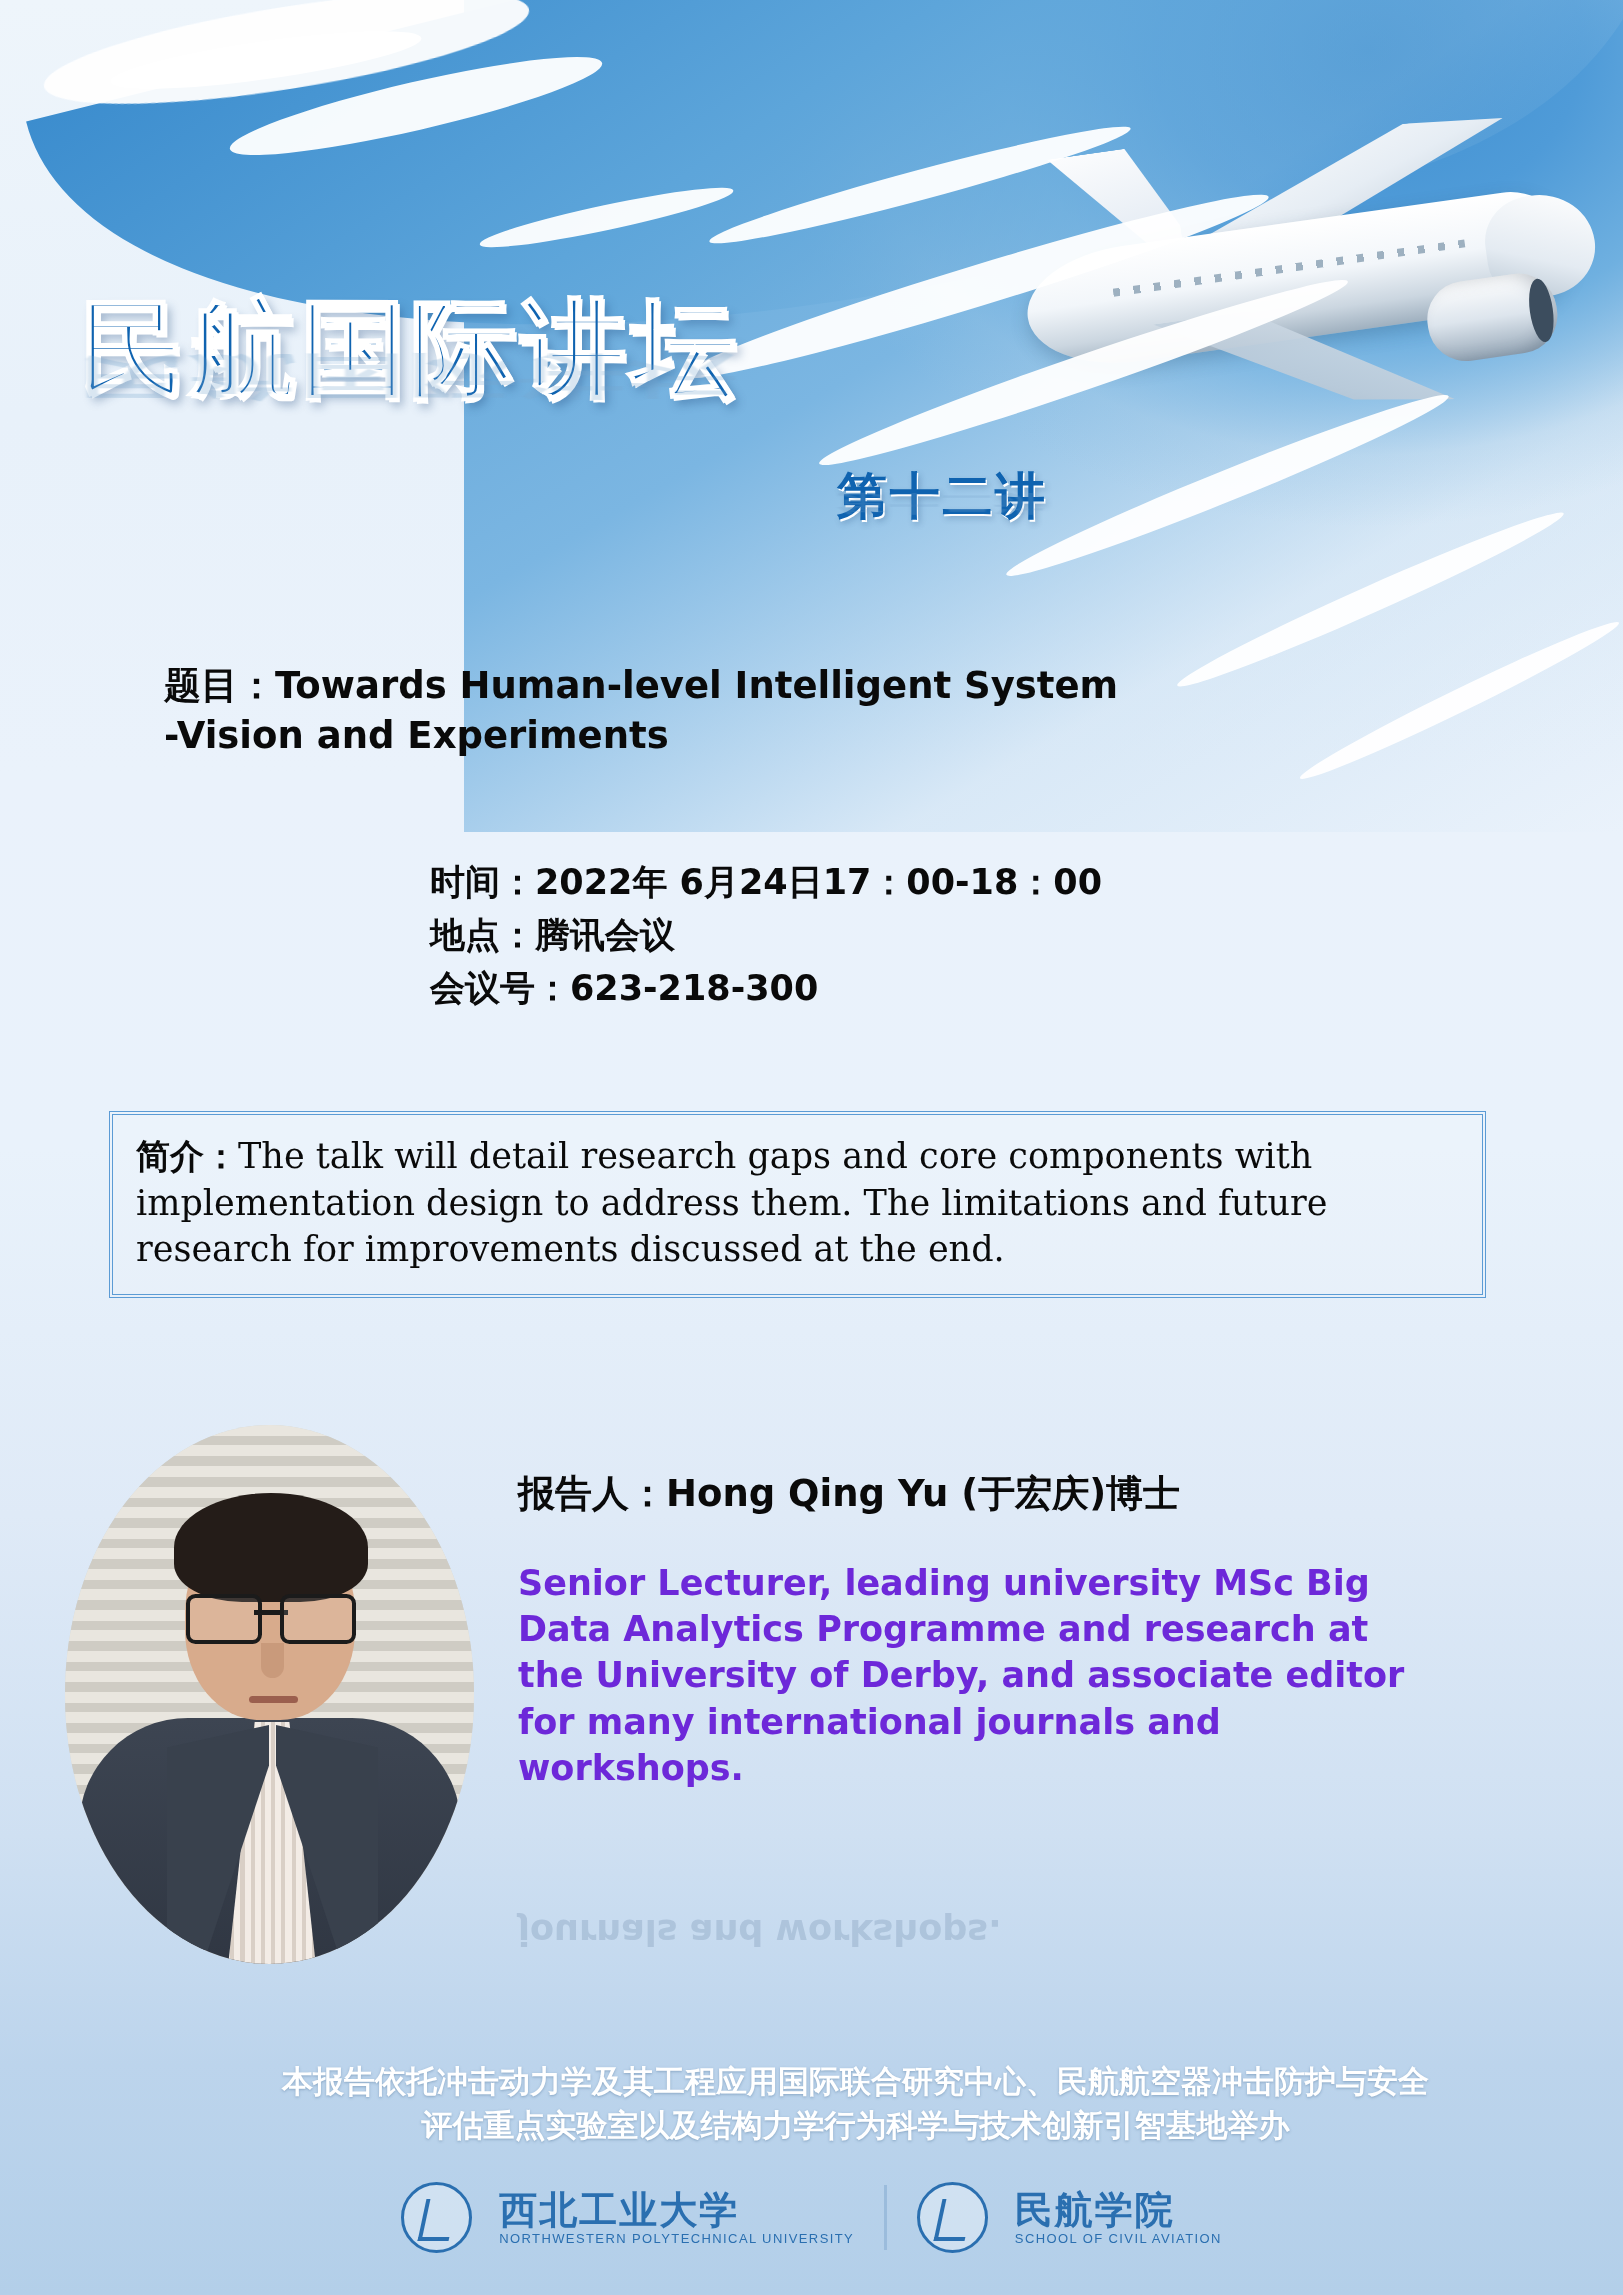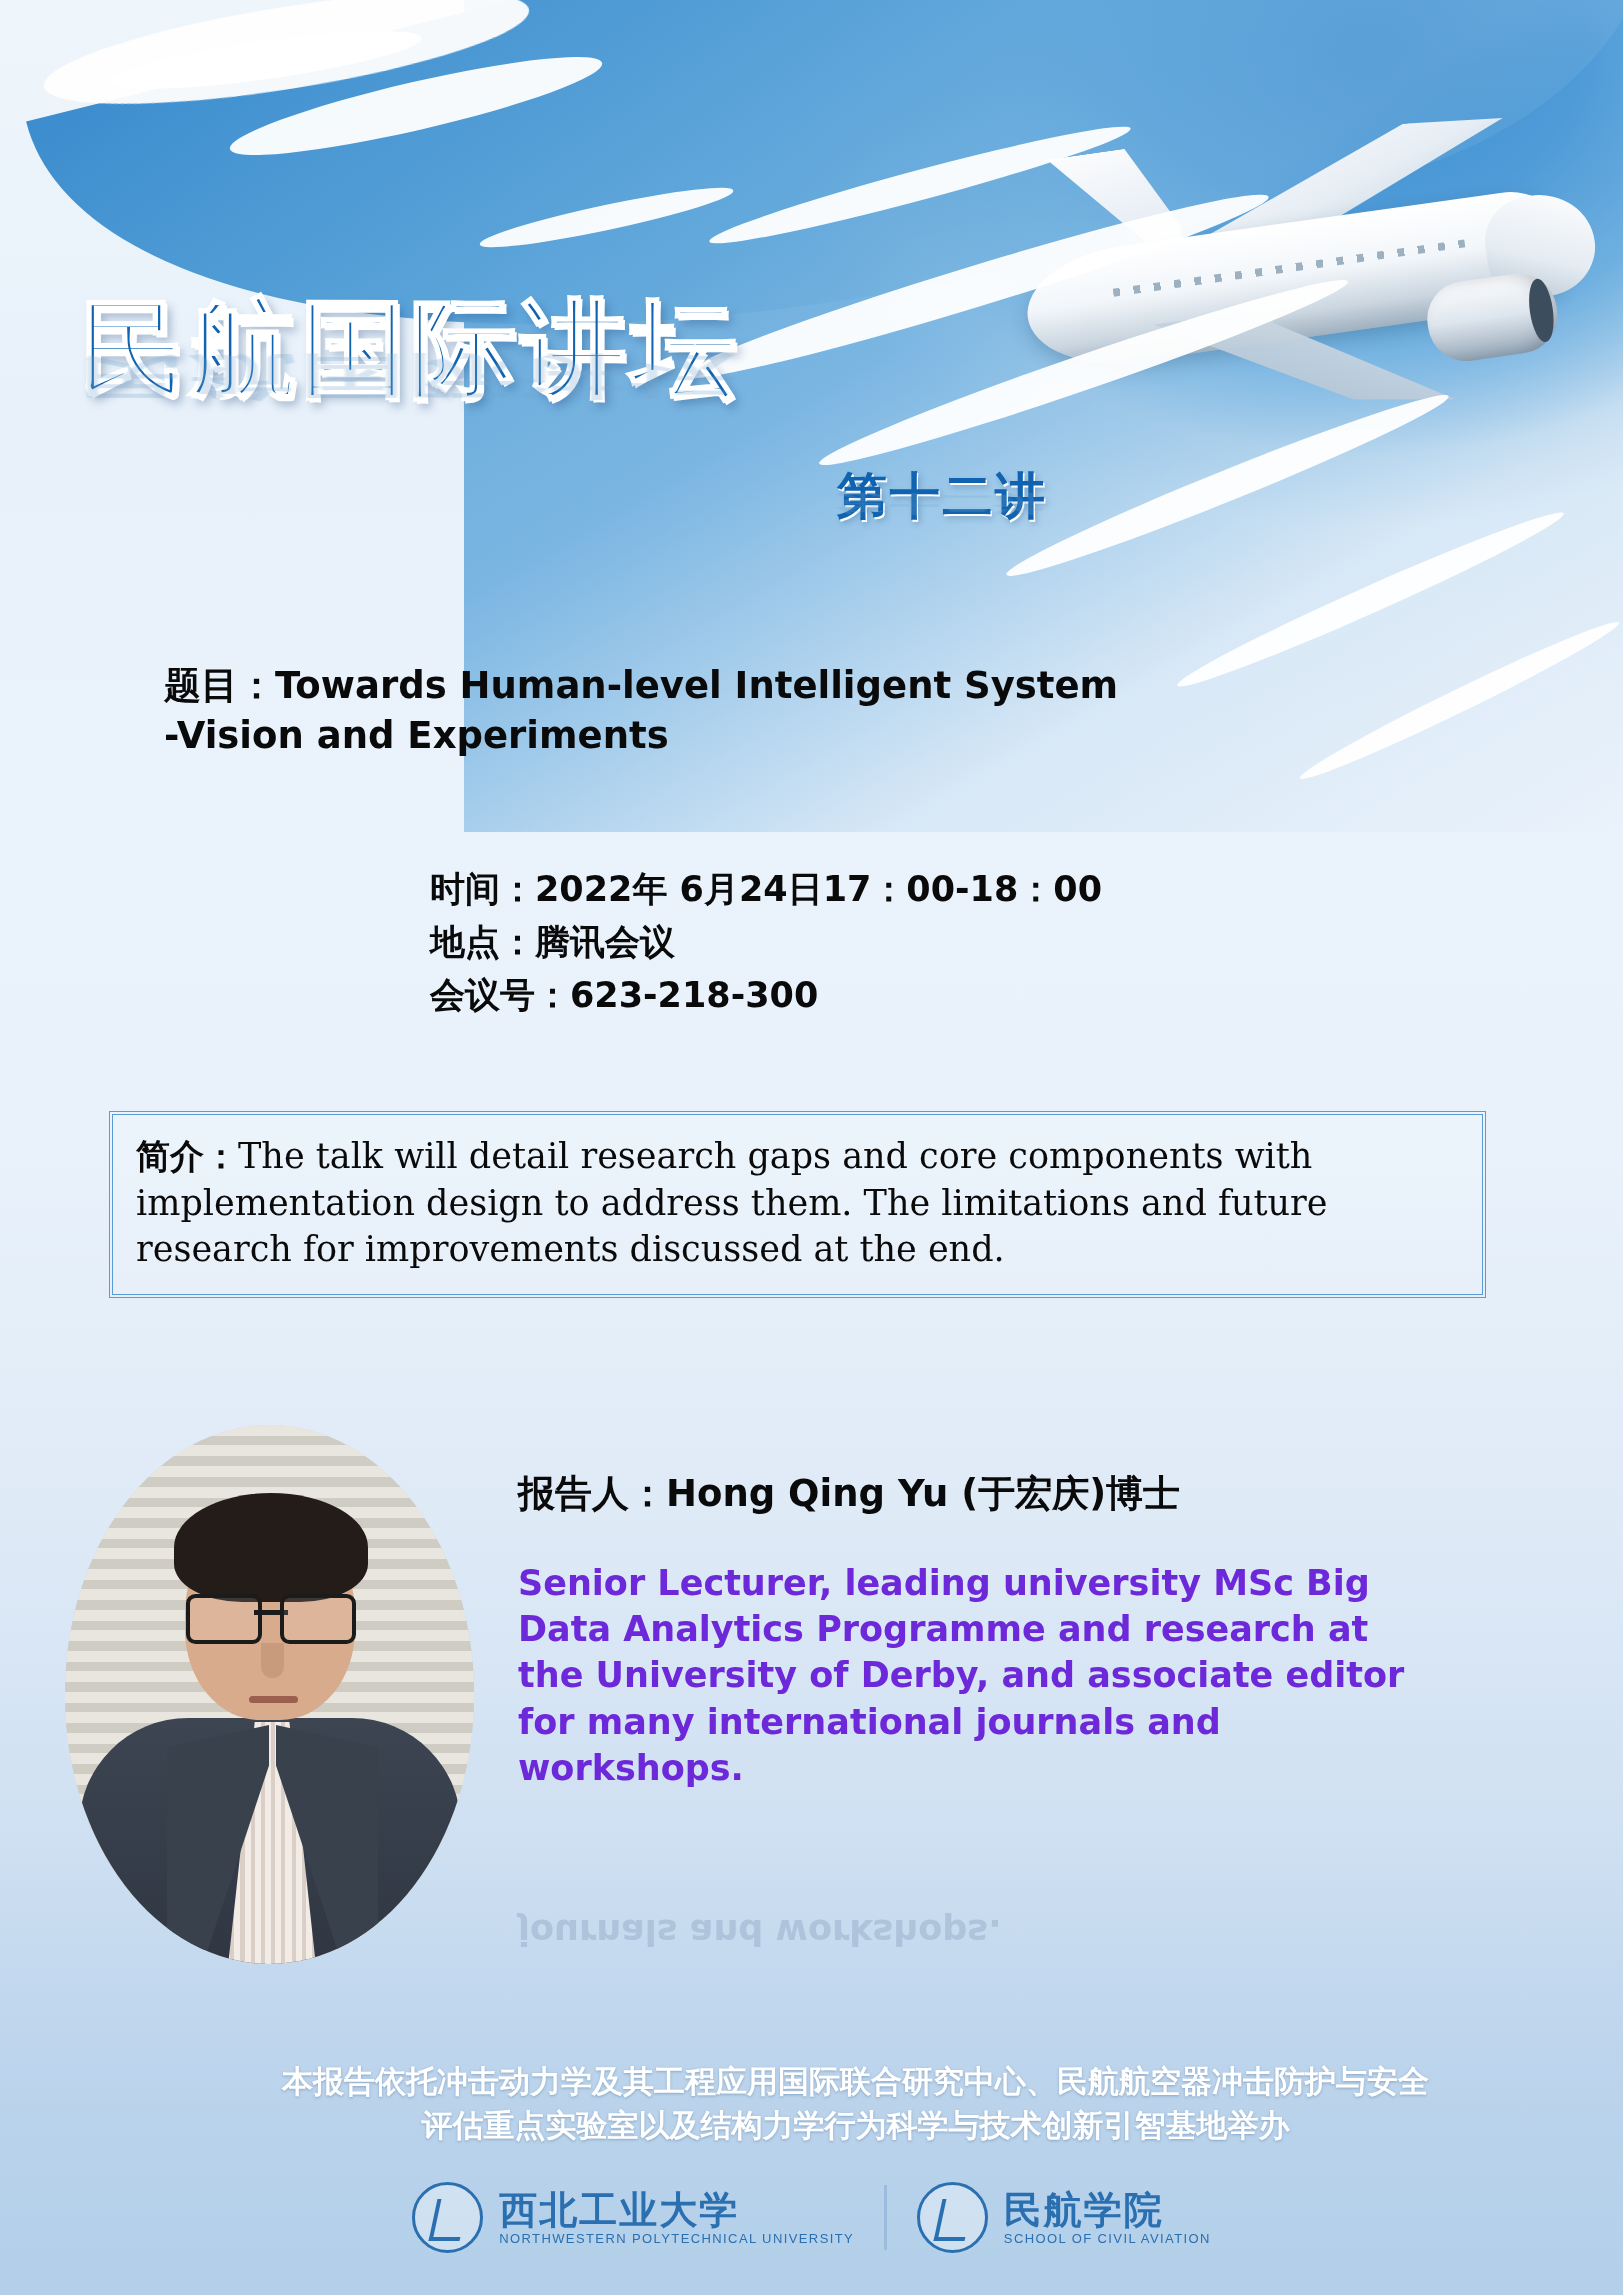--- a/index.html
+++ b/index.html
@@ -219,21 +219,20 @@
 
   
   .info {
     position: absolute;
     left: 430px; top: 856px;
     font-family: "DejaVu Sans", "Liberation Sans", sans-serif;
     font-size: 35px;
     font-weight: bold;
     color: #0a0a0a;
     line-height: 1.52;
-    margin-top: 7px;
   }
   .info div { white-space: nowrap; }
 
   
   .abstract {
     position: absolute;
     left: 109px; top: 1111px;
     width: 1377px;
     padding: 17.7px 23px 20.5px 23px;
     border: 4.1px double #5b9bd5;
@@ -389,21 +388,21 @@
     left: 0; top: 2182px;
     width: 1623px;
     display: flex;
     align-items: center;
     justify-content: center;
     gap: 30px;
   }
   .logo-group {
     display: flex;
     align-items: center;
-    gap: 16px;
+    gap: 27px;
     justify-content: space-between;
   }
   .logo-mark {
     width: 65px; height: 65px;
     border-radius: 50%;
     border: 3.4px solid #2a6fb0;
     position: relative;
     background: rgba(255,255,255,0.35);
   }
   .logo-mark:before {

